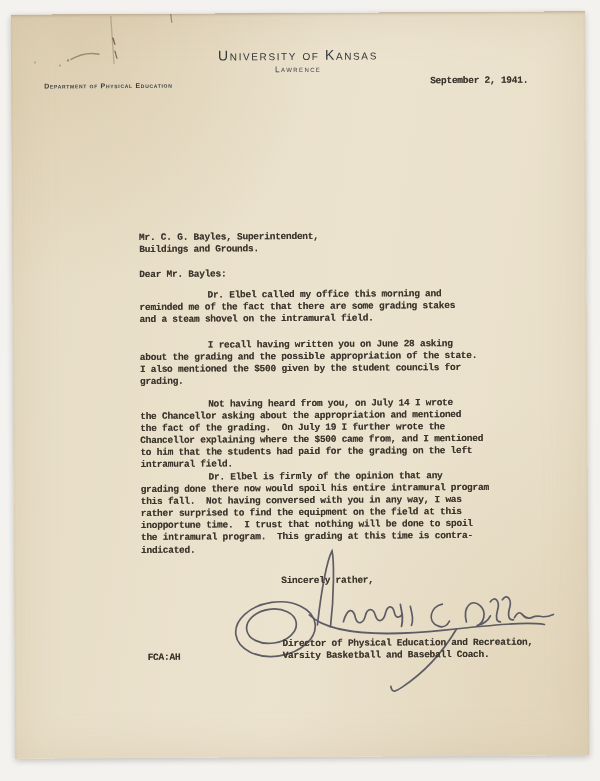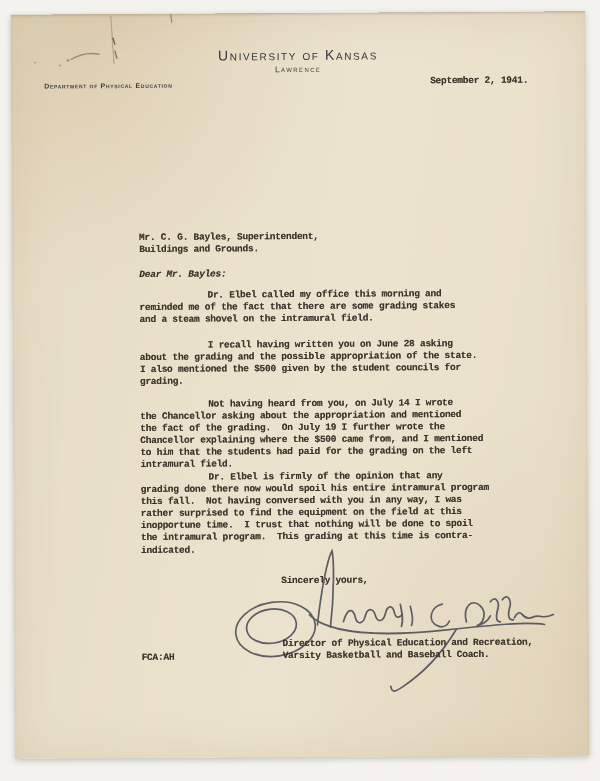--- a/index.html
+++ b/index.html
@@ -49,29 +49,29 @@
     font-weight:bold;
     font-size:9.5px;letter-spacing:-.26px;
     line-height:12.1px;
     color:#3b342b;
     white-space:pre-wrap;
     position:absolute;
     text-shadow:0 0 .4px rgba(59,52,43,.55);
   }
   .date{left:413px;top:63px;margin-left:6px;}
   .recipient{left:127px;top:218px;}
-  .salutation{left:127px;top:255px;font-style:italic;}
+  .salutation{left:127px;top:255px;}
   .para{left:127px;width:365px;text-indent:68px;}
   .p1{top:276px;}
   .p2{top:326px;}
   .p3{top:385px;}
   .p4{top:458px;}
   .valediction{left:267px;top:562px;}
   .titles{left:268px;top:625px;}
-  .ref{left:127px;top:638px;}
+  .ref{left:133px;top:638px;}
   .marks-svg{position:absolute;left:0;top:0;pointer-events:none;}
   .sig-svg{position:absolute;left:200px;top:532px;pointer-events:none;}
 </style>
 </head>
 <body>
 
 <div class="scan">
   <div class="paper">
 
     <svg class="marks-svg" width="200" height="80" viewBox="0 0 200 80">
@@ -107,21 +107,21 @@
 to him that the students had paid for the grading on the left
 intramural field.</div>
     <div class="typed para p4">Dr. Elbel is firmly of the opinion that any
 grading done there now would spoil his entire intramural program
 this fall.  Not having conversed with you in any way, I was
 rather surprised to find the equipment on the field at this
 inopportune time.  I trust that nothing will be done to spoil
 the intramural program.  This grading at this time is contra-
 indicated.</div>
 
-    <div class="typed valediction">Sincerely yours,</div>
+    <div class="typed valediction">Sincerely rather,</div>
 
     <svg class="sig-svg" width="360" height="170" viewBox="0 0 360 170" fill="none" stroke="#4b4a57" stroke-width="1.7" stroke-linecap="round" opacity="0.88">
 
       <ellipse cx="61" cy="84" rx="40" ry="27" transform="rotate(-8 61 84)"></ellipse>
       <ellipse cx="57" cy="81" rx="25" ry="17" transform="rotate(-8 57 81)"></ellipse>
 
       <path d="M 103,80 C 107,45 113,15 118,6 C 120,15 120,50 116,82"></path>
 
       <path d="M 95,70 C 115,90 170,92 230,86 C 280,81 312,78 330,81"></path>
 

